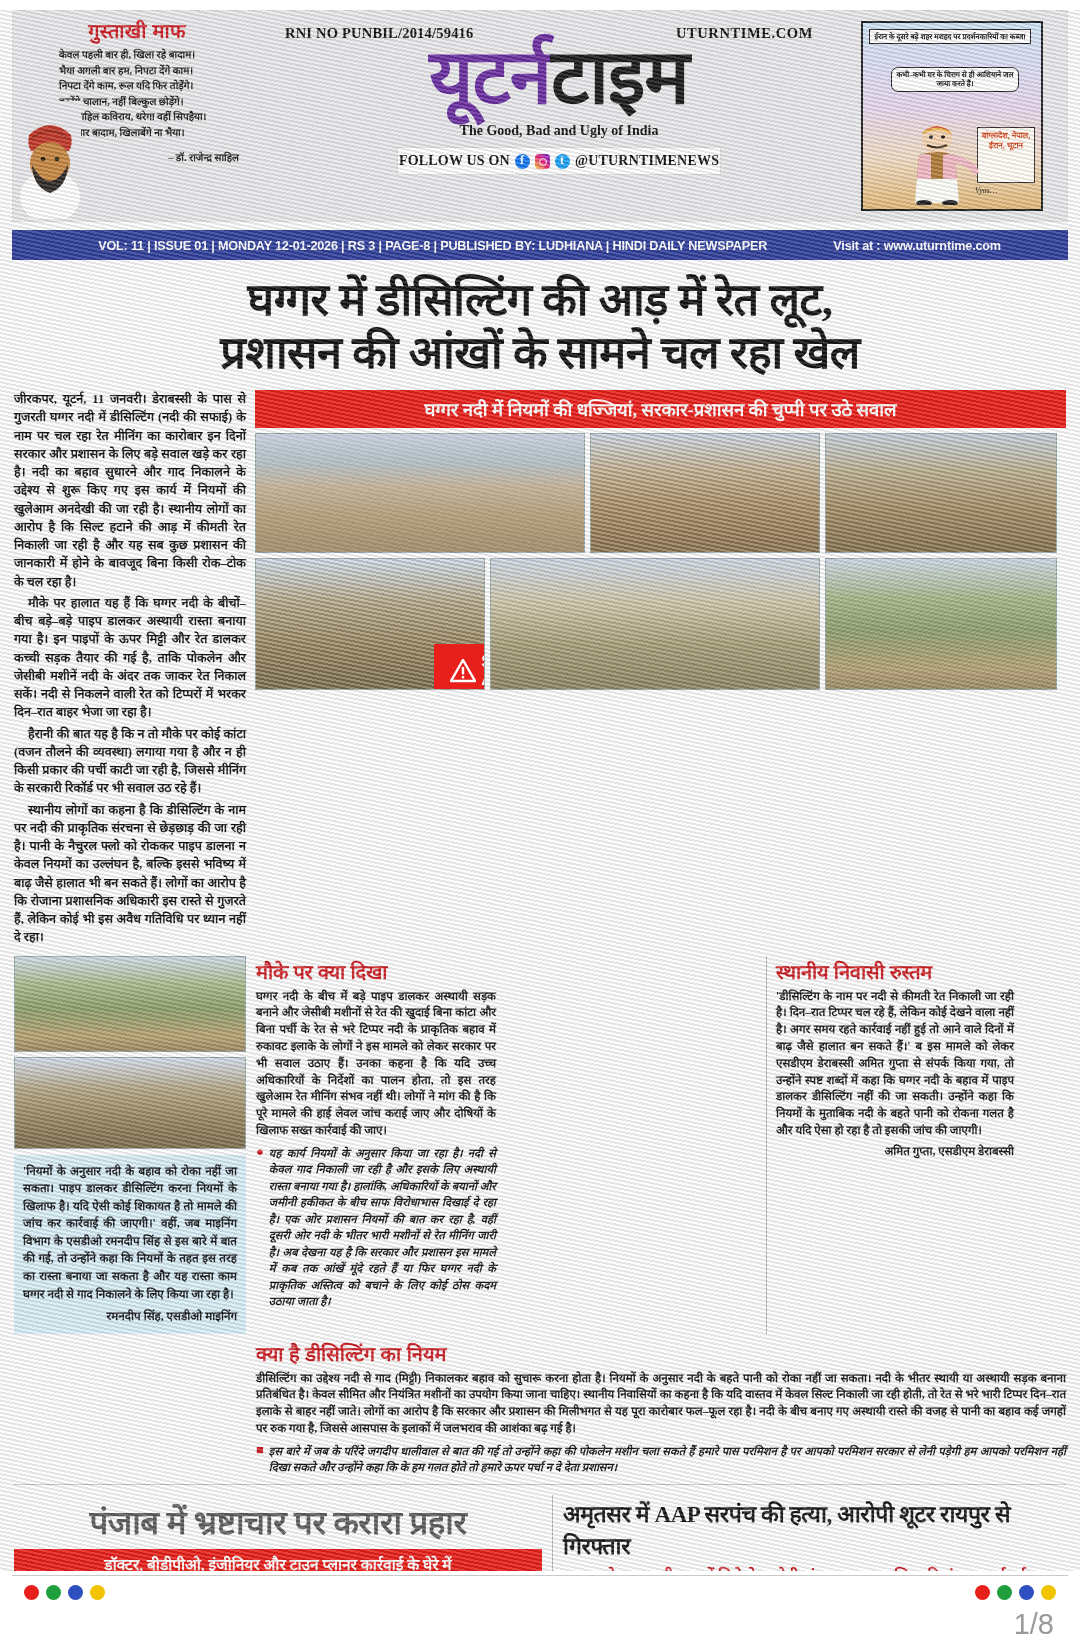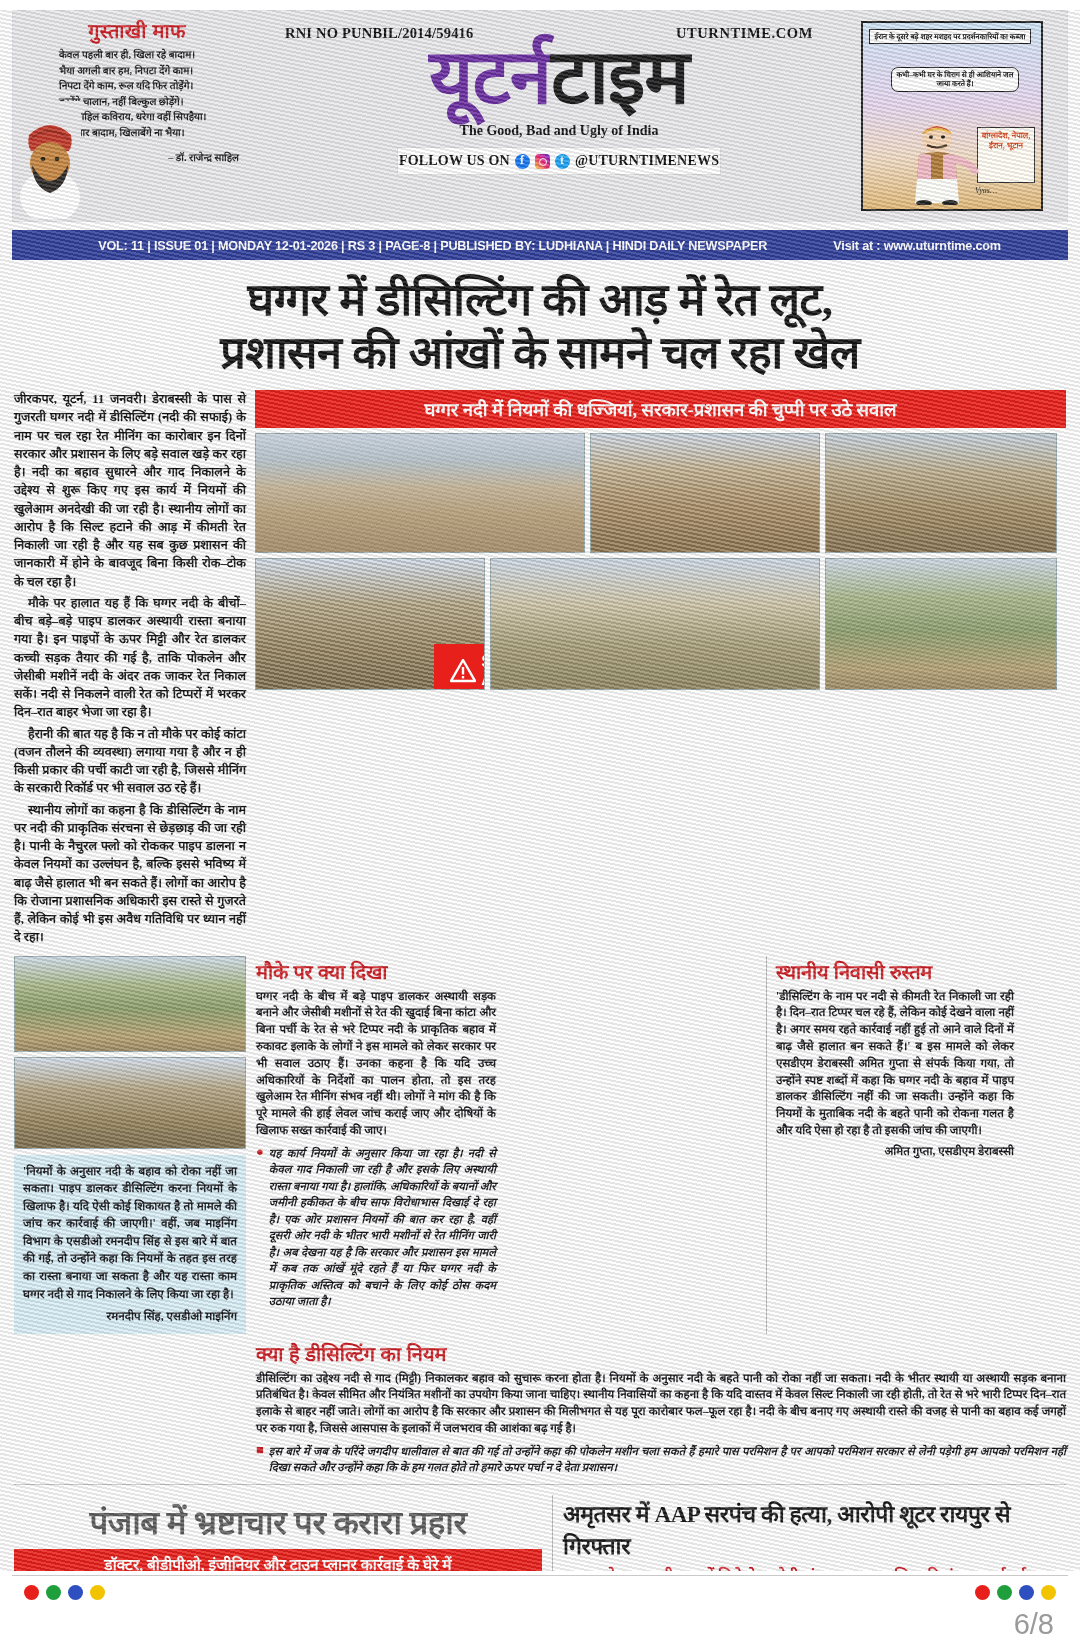--- a/index.html
+++ b/index.html
@@ -480,16 +480,16 @@
       <span class="dot" style="background:#1f9e3c"></span>
       <span class="dot" style="background:#2e4fbf"></span>
       <span class="dot" style="background:#f2c400"></span>
     </div>
     <div class="dots right">
       <span class="dot" style="background:#e8201b"></span>
       <span class="dot" style="background:#1f9e3c"></span>
       <span class="dot" style="background:#2e4fbf"></span>
       <span class="dot" style="background:#f2c400"></span>
     </div>
-    <div class="pg">6/8</div>
+    <div class="pg">1/8</div>
   </div>
 
 </div>
 
 </body></html>

